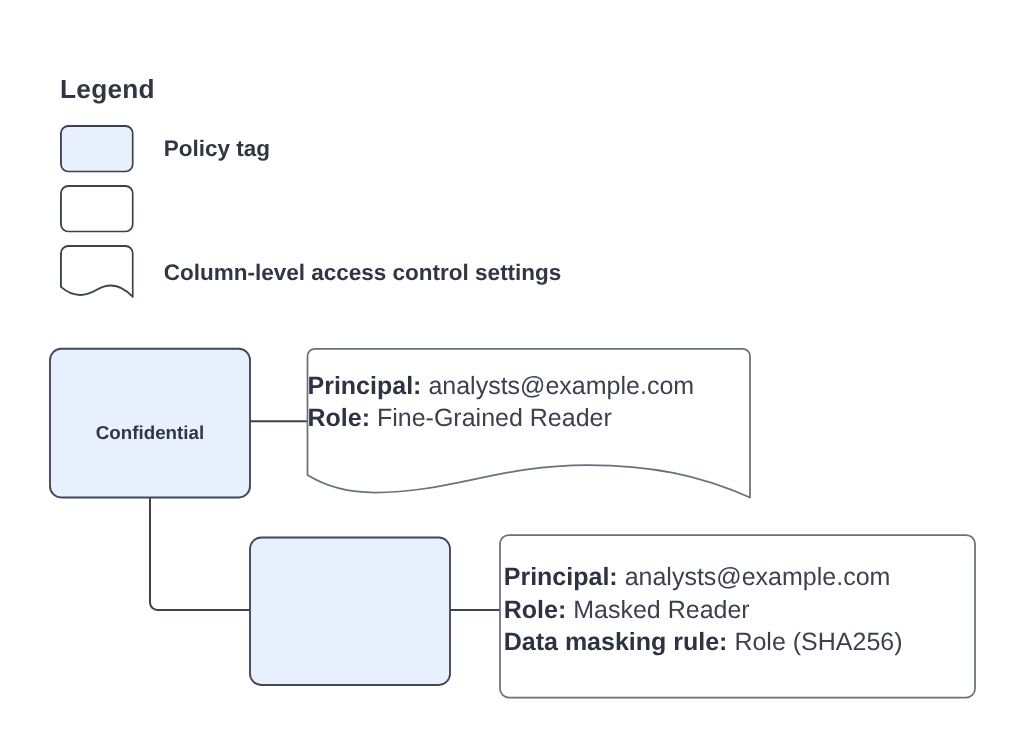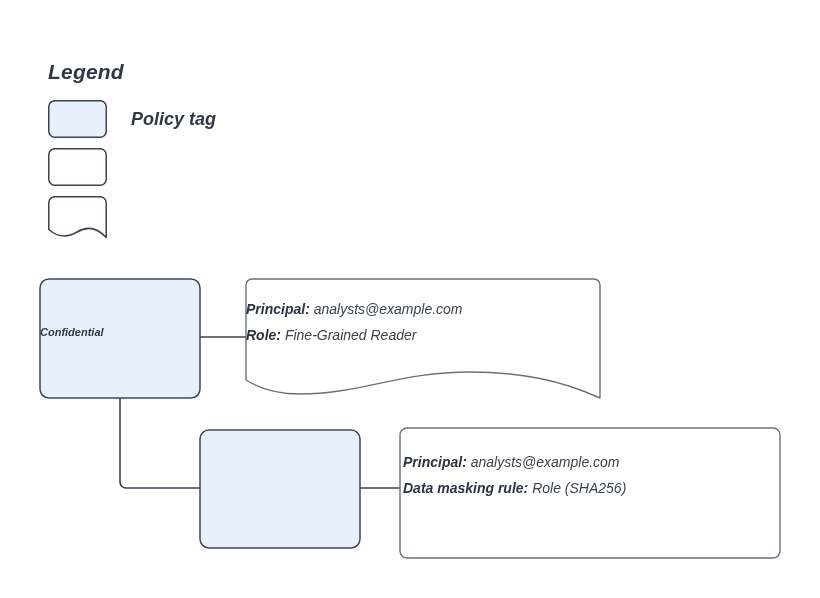--- a/index.html
+++ b/index.html
@@ -10,21 +10,20 @@
   body {
     font-family: "Liberation Sans", sans-serif;
     color: #30353f;
   }
   #canvas {
     position: relative;
     width: 820px;
     height: 598px;
     background: #ffffff;
     overflow: hidden;
-    font-style: italic;
   }
 
   
   #legend-title {
     position: absolute;
     left: 48px;
     top: 60px;
     font-size: 21px;
     font-weight: bold;
     color: #313742;
@@ -61,40 +60,42 @@
     position: absolute;
     left: 0;
     top: 0;
     width: 820px;
     height: 598px;
   }
 
   
   .node-label {
     position: absolute;
-    font-size: 11px;
+    font-size: 15px;
     font-weight: bold;
     color: #313742;
+    text-align: center;
     white-space: nowrap;
+    margin-top: 12px;
   }
   #label-confidential {
     left: 40px;
     top: 326px;
     width: 160px;
   }
   #label-financial {
     left: 200px;
     top: 478px;
     width: 160px;
   }
 
   
   .callout-text {
     position: absolute;
-    font-size: 14px;
+    font-size: 20px;
     color: #3b424e;
     line-height: 26px;
     white-space: nowrap;
   }
   .callout-text .k {
     font-weight: bold;
     color: #2d3340;
   }
   #callout-confidential-text {
     left: 246px;
@@ -132,20 +133,21 @@
   <div class="legend-row" id="legend-row-2">
     <span class="legend-swatch">
       <svg width="59" height="44" viewBox="0 0 59 44">
         <path d="M 6.75,0.75 L 52.25,0.75 A 6,6 0 0 1 58.25,6.75
                  L 58.25,41.5
                  C 48,30.5 38,30.5 29,36
                  C 20,41.5 10,41.5 0.75,33.5
                  L 0.75,6.75 A 6,6 0 0 1 6.75,0.75 Z" fill="#ffffff" stroke="#3c4251" stroke-width="1.5" stroke-linejoin="round"></path>
       </svg>
     </span>
+    <span class="legend-label">Column-level access control settings</span>
   </div>
 
   <svg id="diagram-svg" viewBox="0 0 820 598">
 
     <path d="M 200,337 L 246,337" fill="none" stroke="#3c4251" stroke-width="1.6"></path>
 
     <path d="M 120,398 L 120,482 A 6,6 0 0 0 126,488 L 200,488" fill="none" stroke="#3c4251" stroke-width="1.6"></path>
 
     <path d="M 360,488 L 400,488" fill="none" stroke="#3c4251" stroke-width="1.6"></path>
 
@@ -175,18 +177,22 @@
       <span>Fine-Grained Reader</span>
     </div>
   </div>
 
   <div class="callout-text" id="callout-financial-text">
     <div>
       <span class="k">Principal:</span>
       <span>analysts@example.com</span>
     </div>
     <div>
+      <span class="k">Role:</span>
+      <span>Masked Reader</span>
+    </div>
+    <div>
       <span class="k">Data masking rule:</span>
       <span>Role (SHA256)</span>
     </div>
   </div>
 
 </div>
 
 </body></html>

